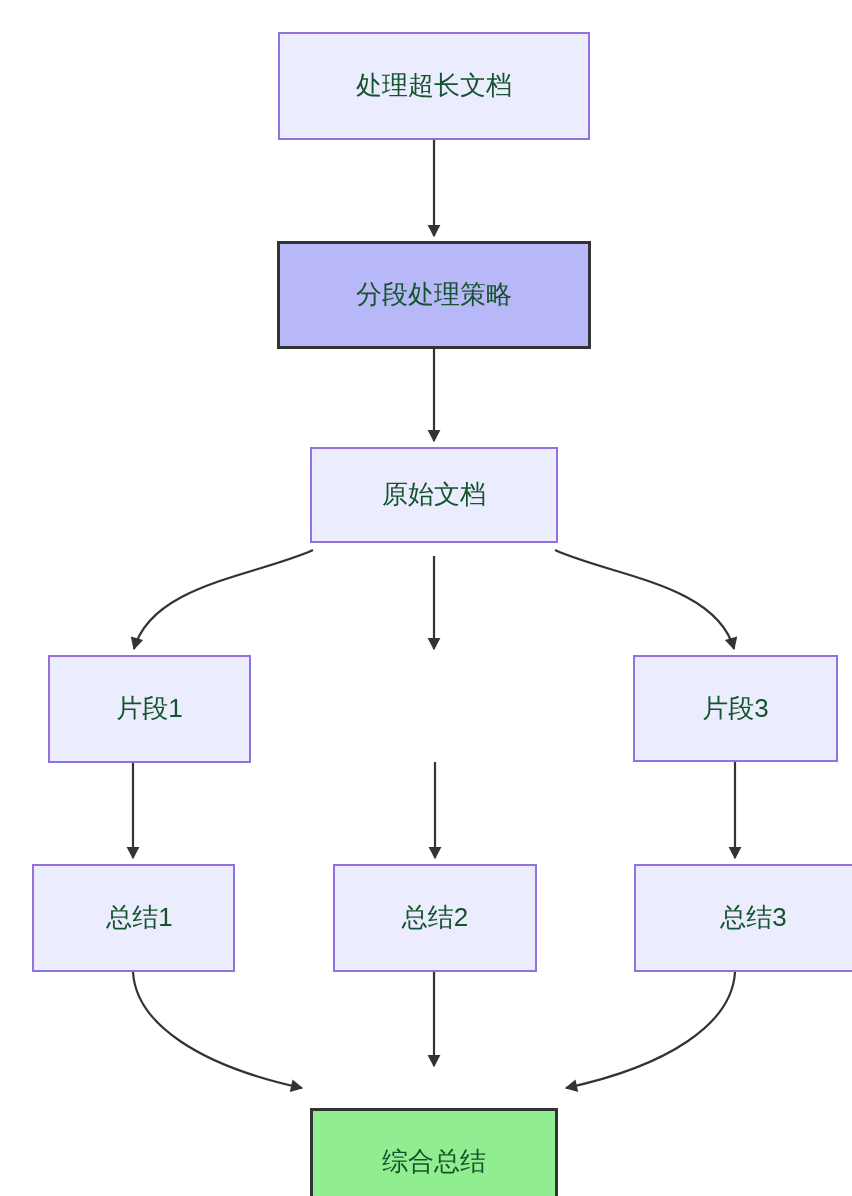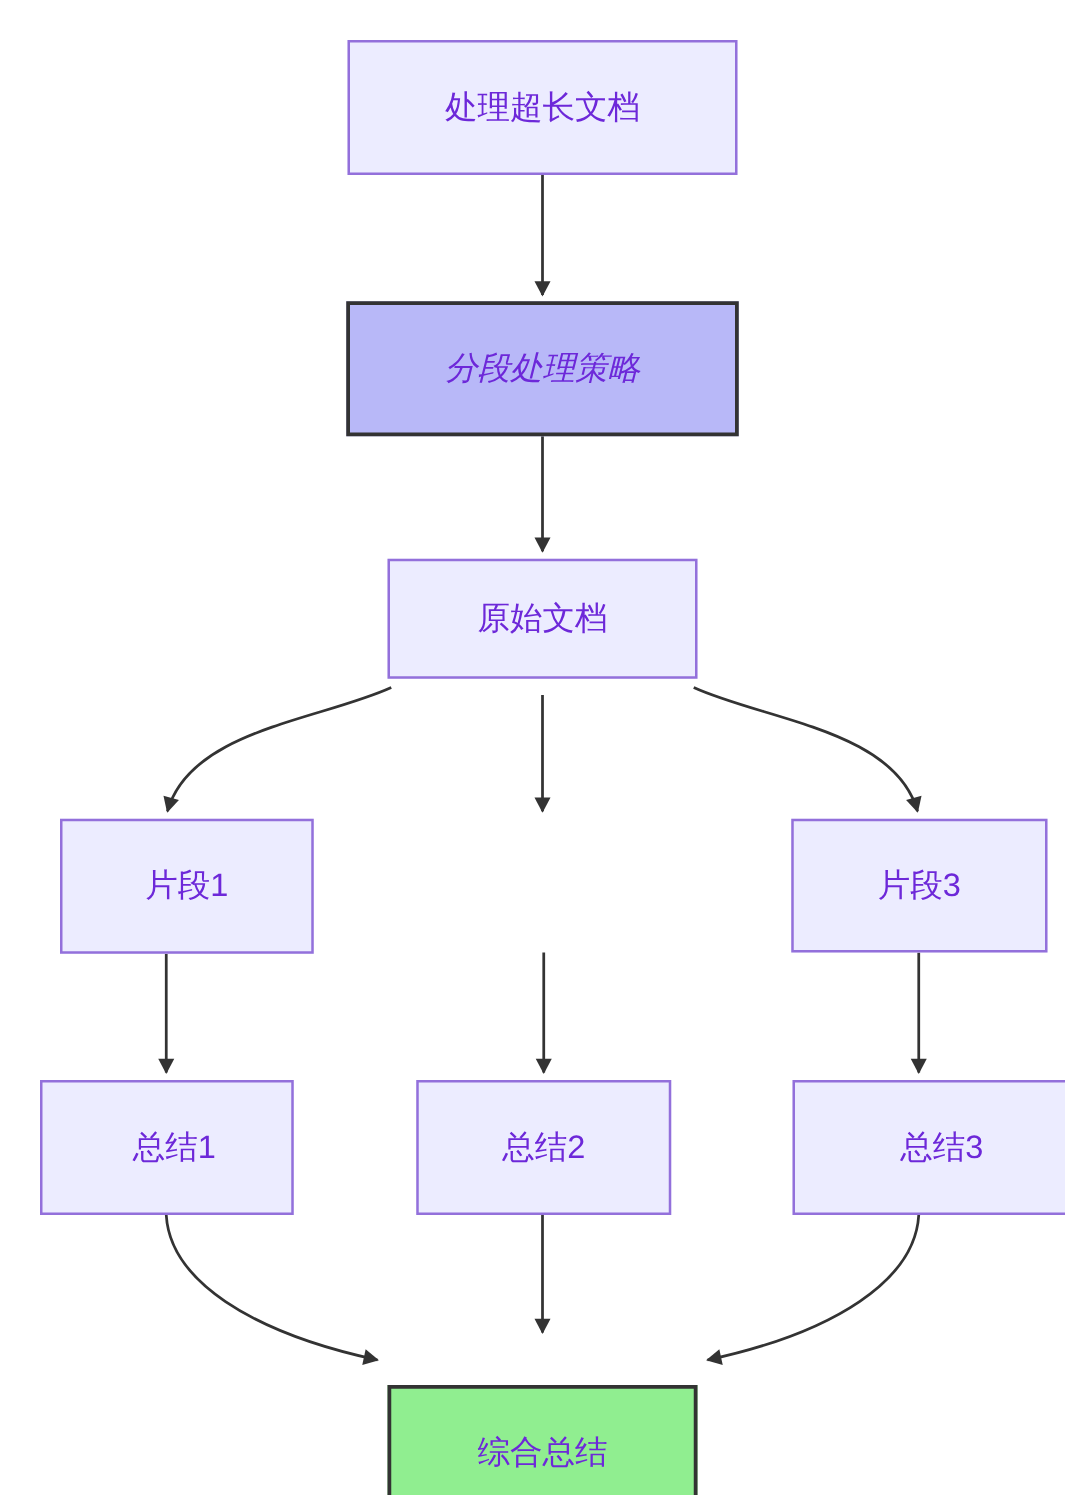--- a/index.html
+++ b/index.html
@@ -10,21 +10,21 @@
     font-family:"Liberation Sans","DejaVu Sans",sans-serif;
     overflow:hidden;
   }
   #edge-layer { position:absolute; left:0; top:0; width:852px; height:1196px; }
   .edge { stroke:#333333; stroke-width:2.2; fill:none; }
   .node {
     position:absolute;
     display:flex; align-items:center; justify-content:center;
     box-sizing:border-box;
     font-size:26px; line-height:1.2;
-    color:#6d28d9; text-align:center;
+    color:#14532d; text-align:center;
     background:#ECECFF;
     border:2px solid #9370DB;
   }
   .node--highlight { background:#b8b8f8; border:3px solid #333333; }
   .node--success  { background:#90EE90; border:3px solid #333333; }
 </style>
 </head>
 <body>
 
 <div id="canvas">
@@ -45,21 +45,21 @@
     <path class="edge" d="M735,762 L735,858" marker-end="url(#arrow)"></path>
     <path class="edge" d="M133,972 C136,1024 200,1066 302,1088" marker-end="url(#arrow)"></path>
     <path class="edge" d="M434,972 L434,1066" marker-end="url(#arrow)"></path>
     <path class="edge" d="M735,972 C732,1024 668,1066 566,1088" marker-end="url(#arrow)"></path>
   </svg>
 
   <div class="node" style="left:278px; top:32px; width:312px; height:108px;">
     <span>处理超长文档</span>
   </div>
 
-  <div class="node node--highlight" style="left:277px; top:241px; width:314px; height:108px;font-style:italic;">
+  <div class="node node--highlight" style="left:277px; top:241px; width:314px; height:108px;">
     <span>分段处理策略</span>
   </div>
 
   <div class="node" style="left:310px; top:447px; width:248px; height:96px;">
     <span>原始文档</span>
   </div>
 
   <div class="node" style="left:48px; top:655px; width:203px; height:108px;">
     <span>片段1</span>
   </div>

